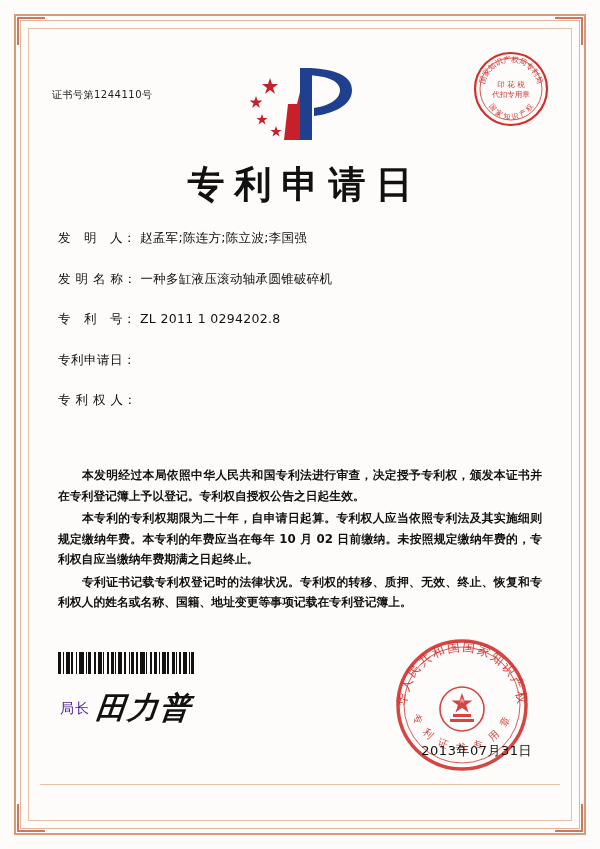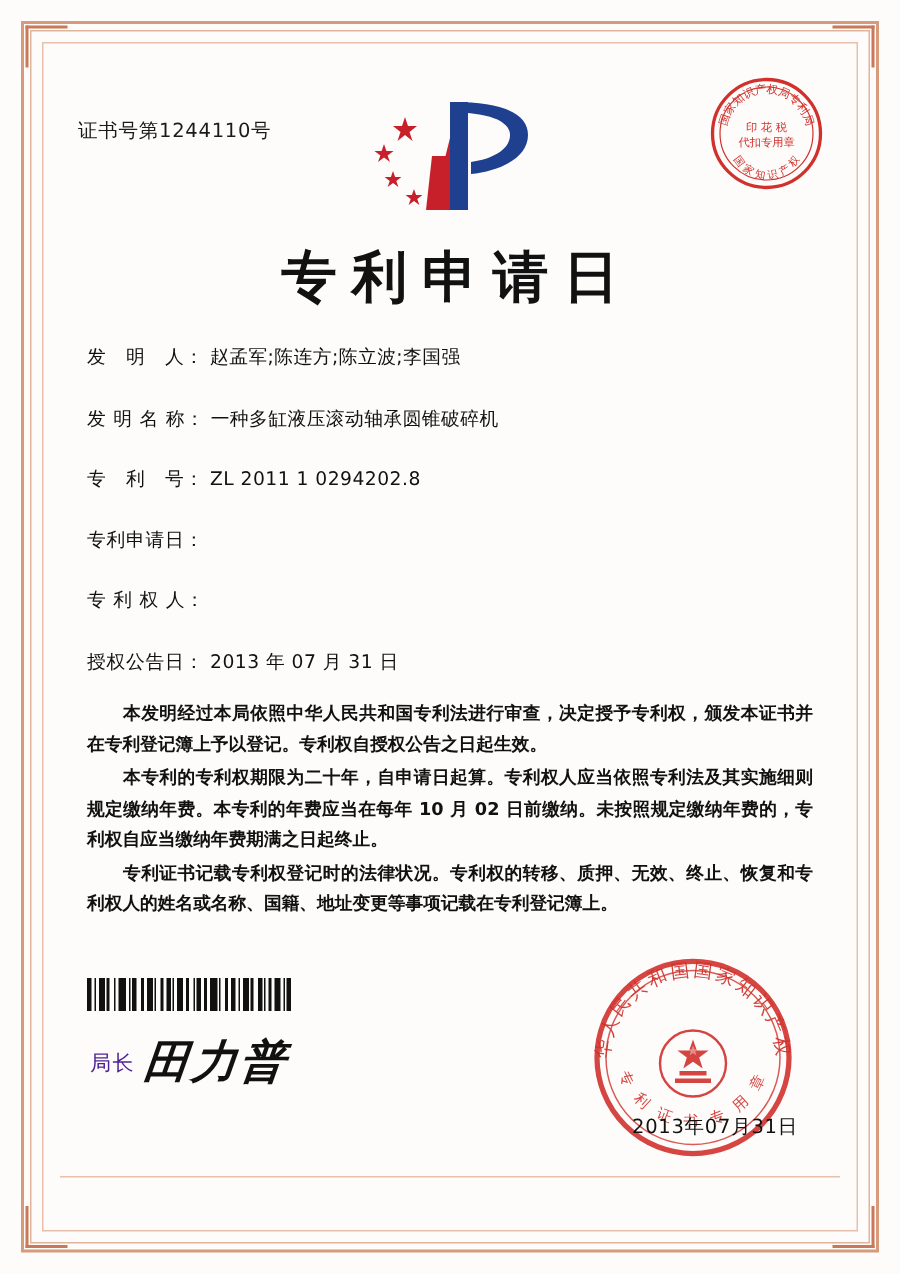--- a/index.html
+++ b/index.html
@@ -56,22 +56,22 @@
     left: 40px;
     top: 40px;
     right: 40px;
     bottom: 40px;
   }
 
   
   .cert-no {
     position: absolute;
     left: 12px;
-    top: 38px;
-    font-size: 13px;
+    top: 48px;
+    font-size: 10px;
     letter-spacing: 0.5px;
     color: #1a1a1a;
   }
 
   
   .logo {
     position: absolute;
     left: 50%;
     transform: translateX(-50%);
     top: 22px;
@@ -288,24 +288,20 @@
       <div class="field-row">
         <span class="field-label">专　利　号：</span>
         <span class="field-value">ZL 2011 1 0294202.8</span>
       </div>
       <div class="field-row">
         <span class="field-label">专利申请日：</span>
       </div>
       <div class="field-row">
         <span class="field-label">专 利 权 人：</span>
       </div>
-      <div class="field-row">
-        <span class="field-label">授权公告日：</span>
-        <span class="field-value">2013 年 07 月 31 日</span>
-      </div>
     </div>
 
     <div class="body-text">
       <p>本发明经过本局依照中华人民共和国专利法进行审查，决定授予专利权，颁发本证书并在专利登记簿上予以登记。专利权自授权公告之日起生效。</p>
       <p>本专利的专利权期限为二十年，自申请日起算。专利权人应当依照专利法及其实施细则规定缴纳年费。本专利的年费应当在每年 10 月 02 日前缴纳。未按照规定缴纳年费的，专利权自应当缴纳年费期满之日起终止。</p>
       <p>专利证书记载专利权登记时的法律状况。专利权的转移、质押、无效、终止、恢复和专利权人的姓名或名称、国籍、地址变更等事项记载在专利登记簿上。</p>
     </div>
 
     <div class="barcode">
       <i style="width:3px"></i>

